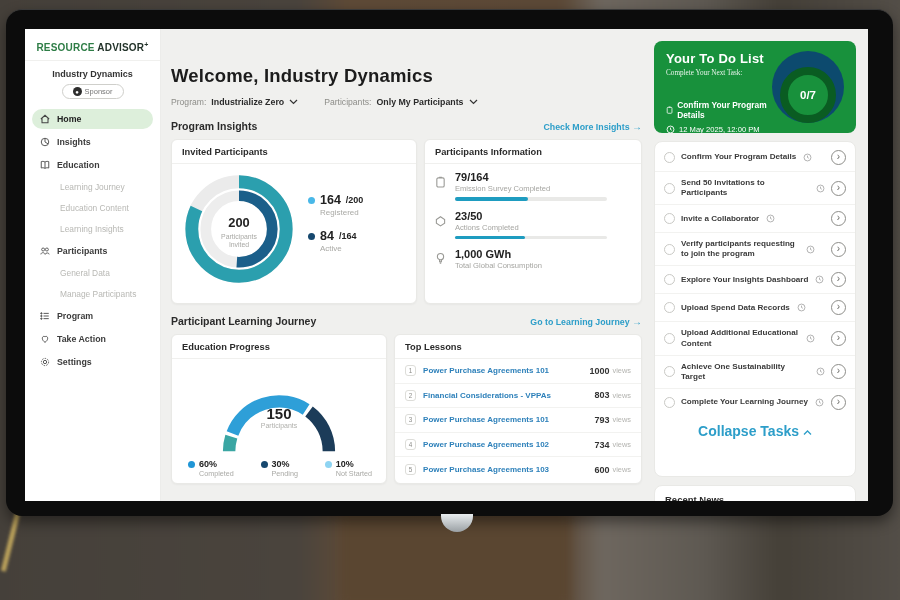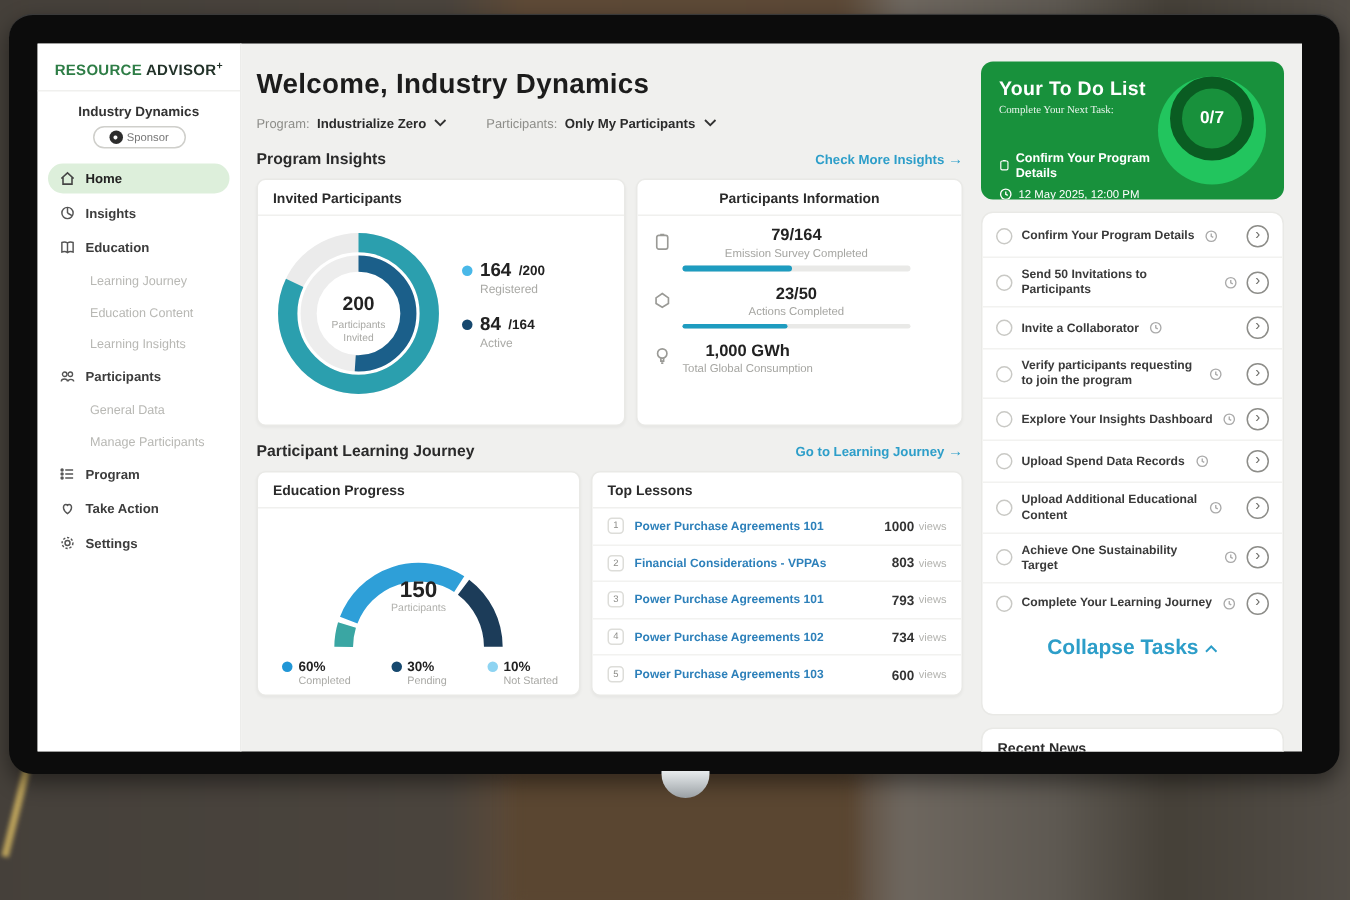--- a/index.html
+++ b/index.html
@@ -25,21 +25,21 @@
   .sponsor-pill { margin:5px auto 8px; width:62px; height:15px; border:1px solid #cfcfcb; border-radius:9px; display:flex; align-items:center; justify-content:center; gap:3px; background:#fff; }
   .sponsor-pill .dot { width:9px; height:9px; border-radius:50%; background:#2d2d2d; color:#fff; font-size:6px; display:flex; align-items:center; justify-content:center; }
   .sponsor-pill .txt { font-size:7.5px; color:#777; }
   .nav { padding:2px 7px; }
   .nav-item { display:flex; align-items:center; gap:6px; height:20px; padding:0 7px; border-radius:10px; font-size:8.8px; font-weight:bold; color:#3c3c3c; margin-bottom:3px; cursor:pointer; }
   .nav-item.active { background:#ddefdb; color:#222; }
   .nav-item svg { flex:none; }
   .nav-sub { height:18px; padding-left:28px; font-size:8.4px; font-weight:normal; color:#b8b8b4; display:flex; align-items:center; margin-bottom:3px; cursor:pointer; }
 
   
-  .main { width:489px; flex:none; padding:16px 8px 0 10px; }
+  .main { width:489px; flex:none; padding:36px 8px 0 10px; }
   .page-title { font-size:18.5px; font-weight:bold; color:#1c1c1c; letter-spacing:.2px; }
   .filter-row { display:flex; align-items:center; gap:26px; margin-top:10px; }
   .filter { display:flex; align-items:center; gap:5px; }
   .filter .lab { font-size:8.6px; color:#8d8d89; }
   .filter .val { font-size:8.8px; font-weight:bold; color:#2b2b2b; }
   .section-head { display:flex; align-items:center; justify-content:space-between; margin-top:13px; margin-bottom:7px; }
   .section-title { font-size:10.5px; font-weight:bold; color:#2b2b2b; }
   .section-link { font-size:8.8px; font-weight:bold; color:#2d9ec9; cursor:pointer; }
   .section-link .arr { font-size:10px; }
 
@@ -53,21 +53,21 @@
   .donut-legend { margin-left:10px; }
   .dl-item { margin-bottom:12px; }
   .dl-top { display:flex; align-items:center; gap:5px; }
   .dl-dot { width:7px; height:7px; border-radius:50%; }
   .dl-dot.reg { background:#49b8e8; } .dl-dot.act { background:#16486e; }
   .dl-val { font-size:12.5px; font-weight:bold; color:#222; }
   .dl-tot { font-size:9px; font-weight:bold; color:#222; }
   .dl-lab { font-size:8px; color:#a9a9a5; margin-left:12px; margin-top:1px; }
 
   
-  .card-info { width:219px; height:165px;text-align:center; }
+  .card-info { width:219px; height:165px; }
   .info-body { padding:7px 12px 0 10px; }
   .stat-row { display:flex; gap:7px; margin-bottom:9px; }
   .stat-icon { width:13px; padding-top:3px; color:#9a9a96; flex:none; }
   .stat-val { font-size:11px; font-weight:bold; color:#222; }
   .stat-lab { font-size:7.6px; color:#a5a5a1; margin-top:1px; }
   .pbar { margin-top:4px; width:152px; height:3.5px; border-radius:2px; background:#e9e9e7; }
   .pbar > div { height:100%; border-radius:2px; background:#1e9cc0; }
 
   
   .card-edu { width:217px; height:150px; }
@@ -91,21 +91,21 @@
   .lesson-views { font-size:9px; font-weight:bold; color:#333; }
   .lesson-views-suffix { font-size:7.4px; color:#b3b3af; margin-left:3px; }
 
   
   .right { flex:1; padding:12px 12px 0 4px; }
   .todo-hero { background:#18913c; border-radius:8px; height:92px; padding:10px 12px; display:flex; justify-content:space-between; color:#fff; position:relative; overflow:hidden; }
   .todo-hero h2 { font-size:13px; font-weight:bold; letter-spacing:.2px; margin-bottom:3px; }
   .todo-sub { font-size:7.2px; opacity:.9; margin-bottom:23px;font-family:Liberation Serif, serif; }
   .todo-next { display:flex; align-items:center; gap:4px; font-size:8.4px; font-weight:bold; margin-bottom:5px; }
   .todo-due { display:flex; align-items:center; gap:4px; font-size:7.6px;text-align:center; }
-  .ring-outer { width:72px; height:72px; border-radius:50%; background:#22c55e; display:flex; align-items:flex-start; justify-content:center; flex:none; margin-top:0px; }
+  .ring-outer { width:72px; height:72px; border-radius:50%; background:#0c4a6e; display:flex; align-items:flex-end; justify-content:center; flex:none; margin-top:0px; }
   .ring { width:56px; height:56px; border-radius:50%; border:8px solid #0a5c22; background:#18913c; display:flex; align-items:center; justify-content:center; font-size:11.5px; font-weight:bold; color:#fff; }
 
   .tasks-card { margin-top:8px; background:#fff; border:1px solid #e9e9e6; border-radius:8px; height:336px; overflow:hidden; padding:2px 0; }
   .task-row { display:flex; align-items:center; gap:6px; padding:6px 9px; border-bottom:1px solid #f2f2f0; cursor:pointer; }
   .task-check { width:11px; height:11px; border-radius:50%; border:1px solid #c9c9c5; background:#fff; flex:none; }
   .task-label { font-size:8.1px; font-weight:bold; color:#3a3a3a; line-height:1.25; }
   .task-clock { flex:none; margin-left:1px; }
   .task-go { margin-left:auto; width:15px; height:15px; border-radius:50%; border:1.3px solid #8d8d89; color:#6d6d69; font-size:10px; line-height:12px; text-align:center; flex:none; cursor:pointer; }
   .collapse-link { text-align:center; font-size:14px; font-weight:bold; color:#2d9ec9; padding:7px 0 4px; cursor:pointer; }
   .news-card { margin-top:8px; background:#fff; border:1px solid #e9e9e6; border-radius:8px 8px 0 0; height:40px; padding:8px 10px; }

